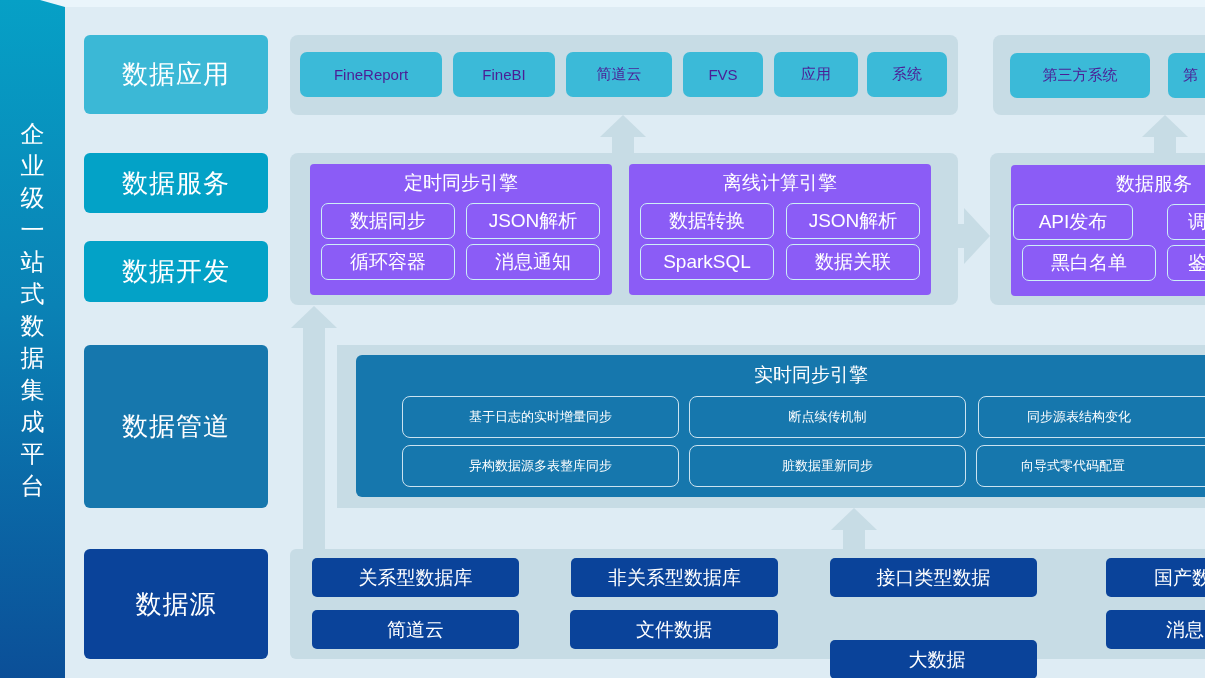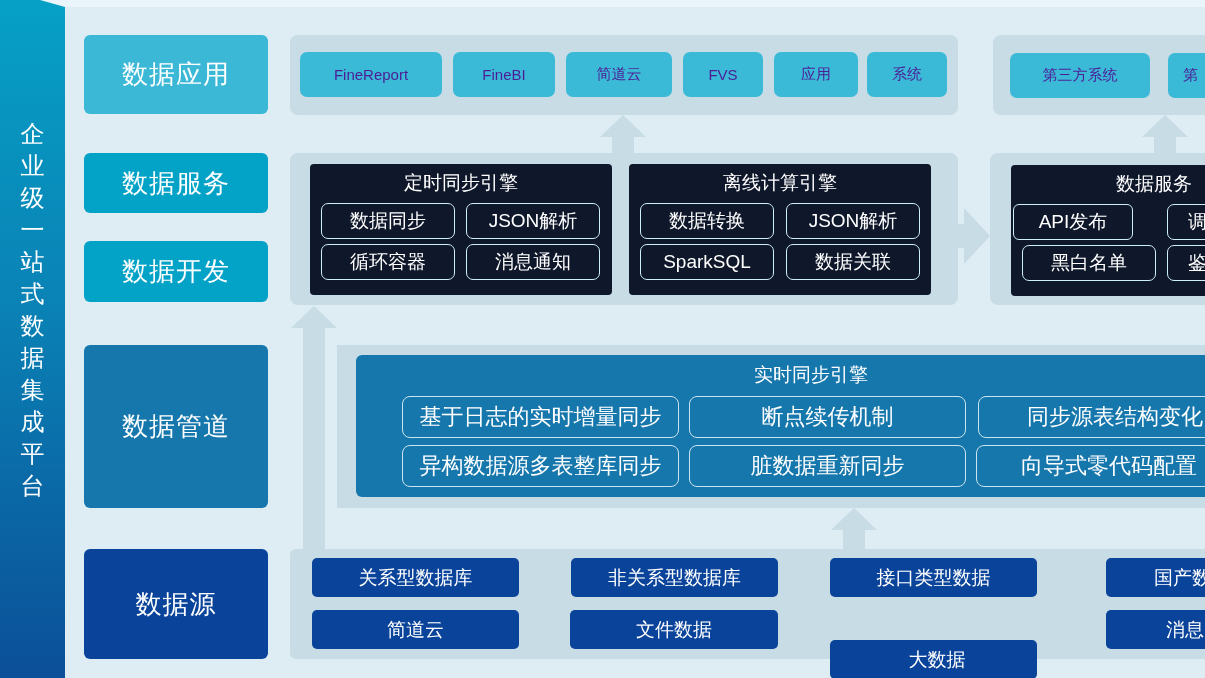--- a/index.html
+++ b/index.html
@@ -38,35 +38,35 @@
   .panel { background: #c7dce5; border-radius: 8px; }
 
   
   .chip {
     background: #3bbad8; color: #4c1d95; border-radius: 7px;
     display: flex; align-items: center; justify-content: center;
     font-size: 15px; height: 45px; top: 52px;
   }
 
   
-  .engine { background: #0f172a; border-radius: 4px; }
+  .engine { background: #8b5cf6; border-radius: 4px; }
   .engine-title { color: #fff; font-size: 19px; text-align: center; width: 100%; position: absolute; top: 6px; }
   .tag {
     border: 1.5px solid #cdeff7; border-radius: 7px; color: #fff;
     display: flex; align-items: center; justify-content: center;
     font-size: 19px; height: 36px;
   }
 
   
   .rt { background: #1677ad; border-radius: 6px; }
   .rt-title { color: #fff; font-size: 19px; }
   .rt-tag {
     border: 1.5px solid #cbe3f0; border-radius: 8px; color: #fff;
     display: flex; align-items: center; justify-content: center;
-    font-size: 22px; height: 42px;
+    font-size: 13px; height: 42px;
   }
 
   
   .src {
     background: #0a439a; border-radius: 5px; color: #fff;
     display: flex; align-items: center; justify-content: center;
     font-size: 19px; height: 39px;
   }
 
   

